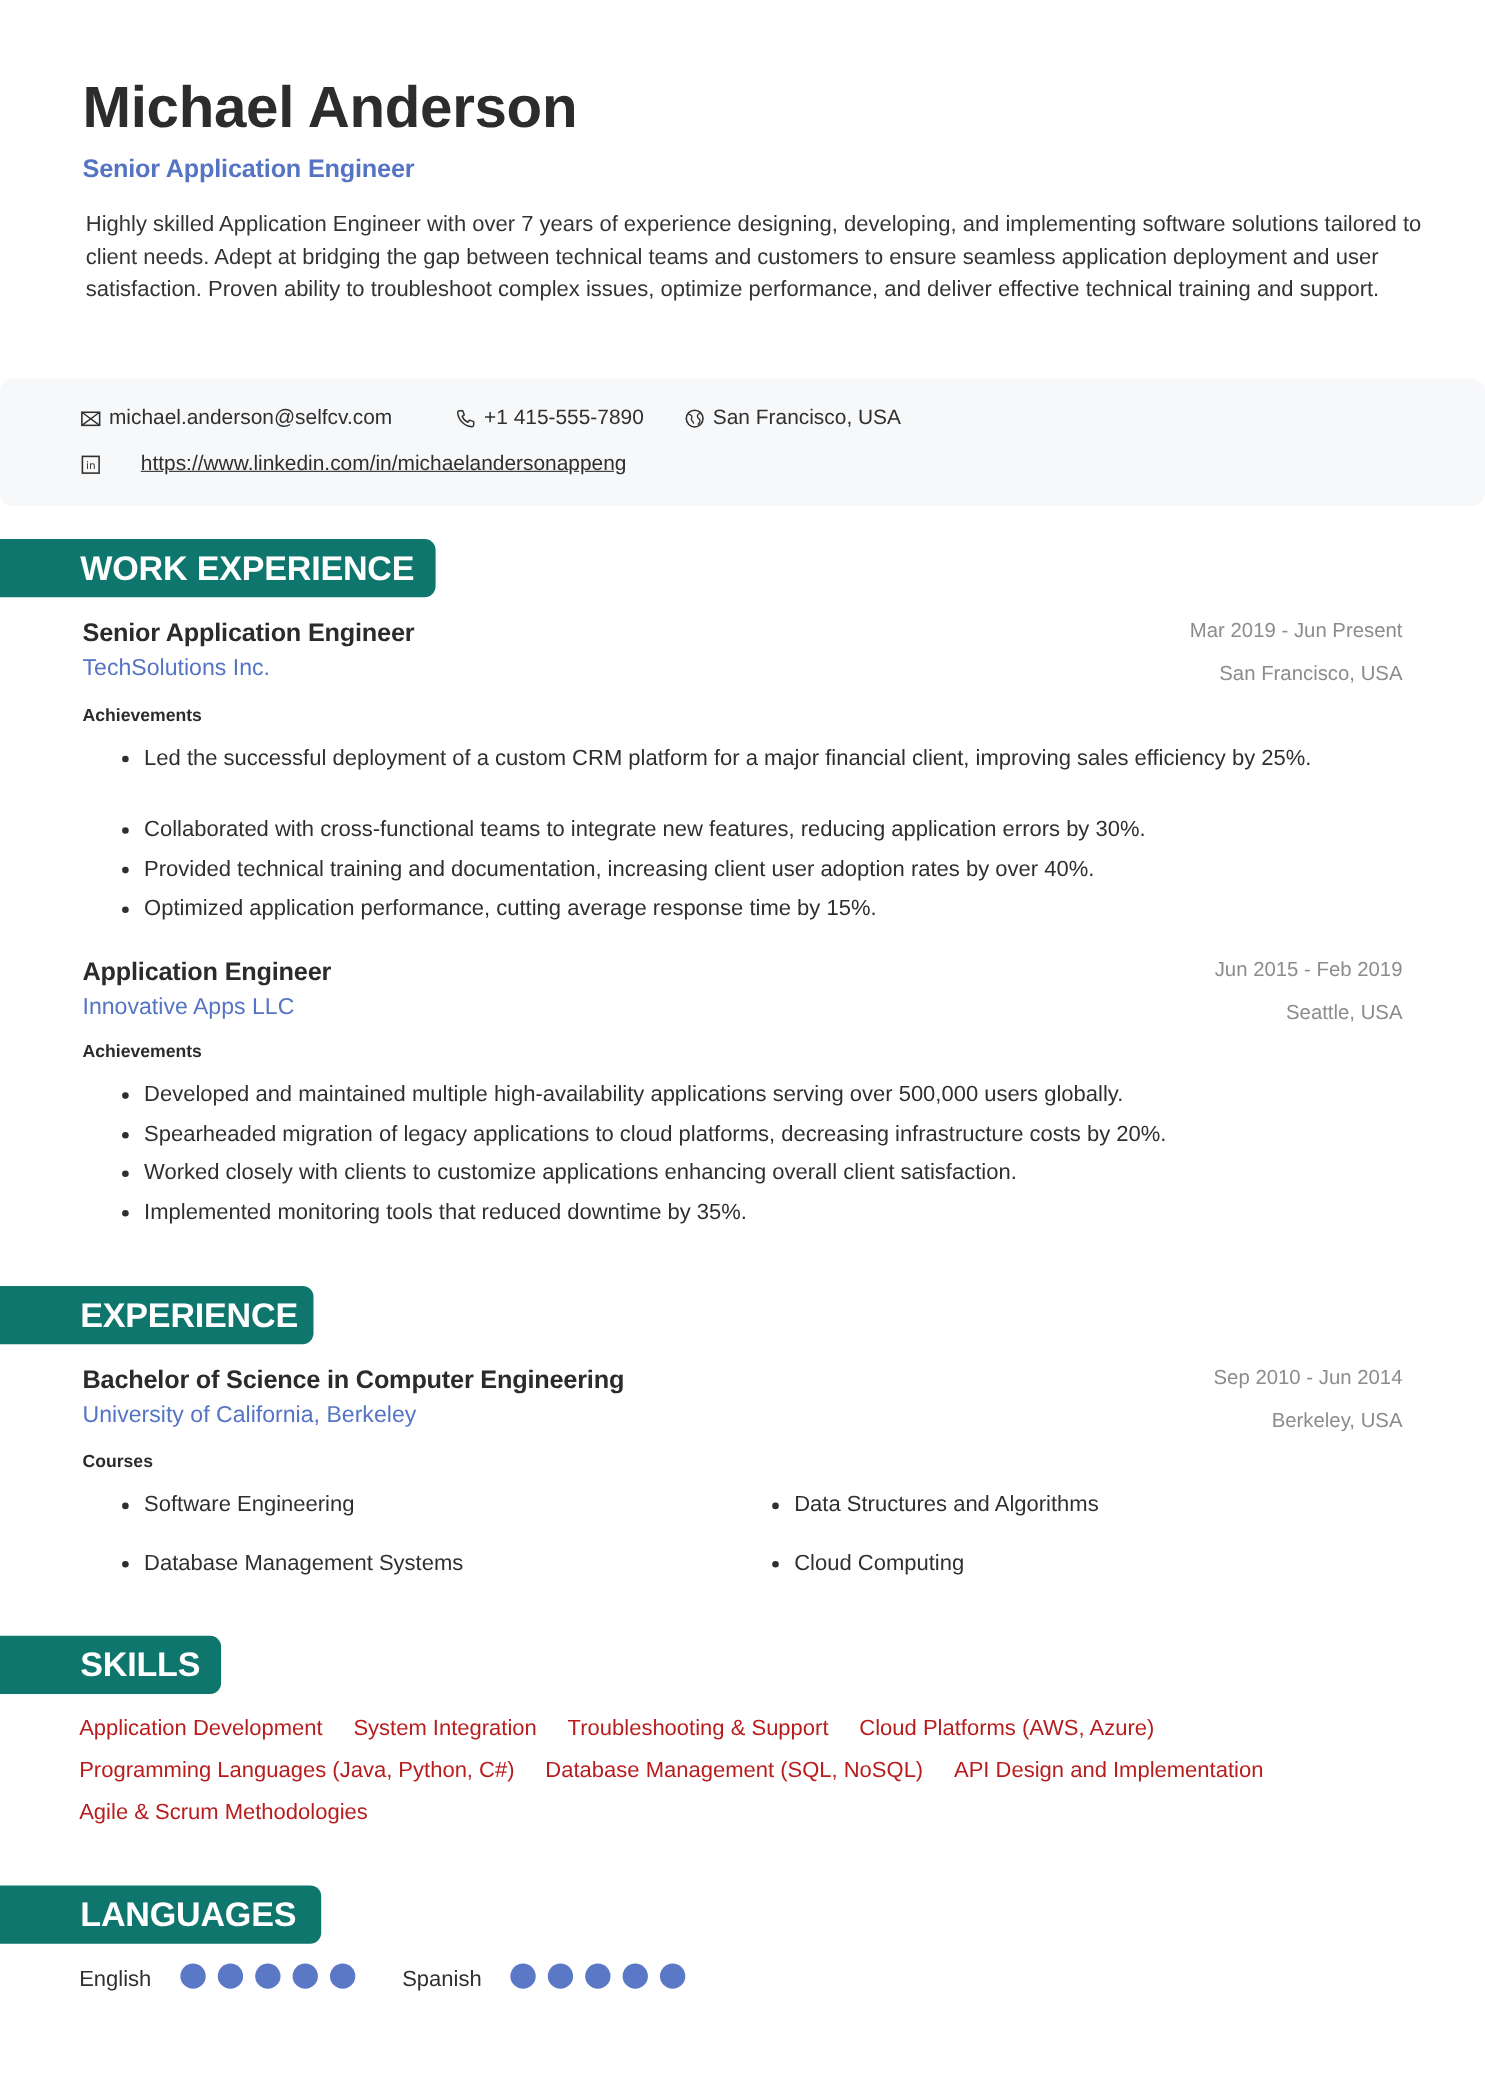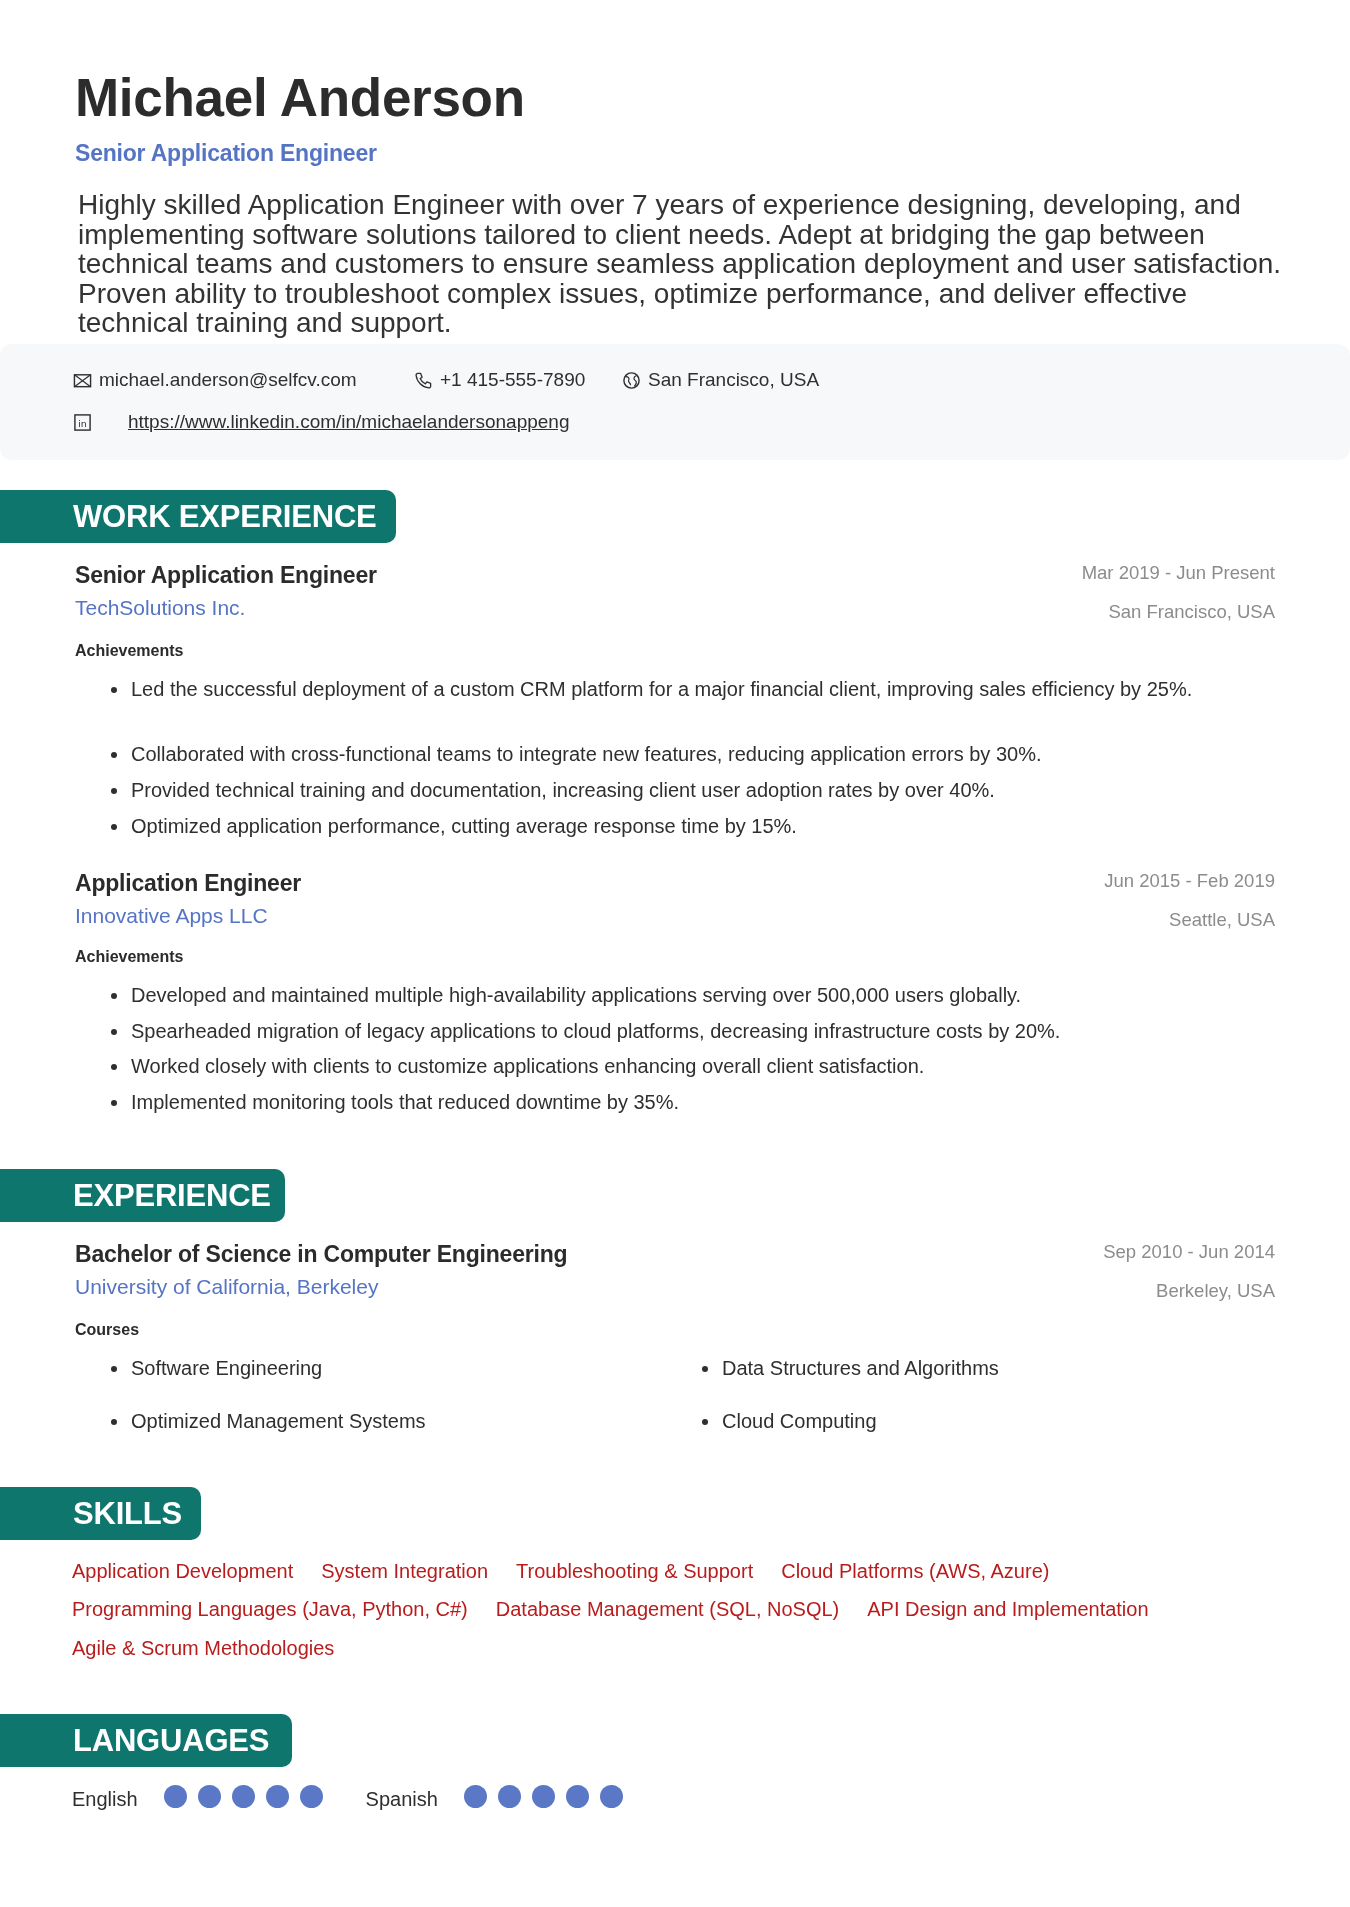--- a/index.html
+++ b/index.html
@@ -1,21 +1,21 @@
 <!DOCTYPE html>
 <html><head>
   <meta charset="utf-8">
   <style>
     * { box-sizing: border-box; margin: 0; padding: 0; }
     html, body { width: 1350px; height: 1907px; background: #ffffff; }
     body { position: relative; font-family: "Liberation Sans", "DejaVu Sans", sans-serif; color: #2b2b2b; overflow: hidden; }
     .abs { position: absolute; }
     .name { left: 75px; top: 66px; font-size: 53px; font-weight: 700; color: #2c2c2c; letter-spacing: -0.3px; line-height: 64px; white-space: nowrap; }
     .role { left: 75px; top: 139px; font-size: 23px; font-weight: 700; color: #5574c4; line-height: 28px; white-space: nowrap; letter-spacing: -0.2px; }
-    .summary { left: 78px; top: 190px; width: 1220px; font-size: 28px; line-height: 29.6px; color: #333333; }
+    .summary { left: 78px; top: 190px; width: 1220px; font-size: 20px; line-height: 29.6px; color: #333333; }
     .contact-box { left: 0; top: 344px; width: 1350px; height: 116px; background: #f7f8fa; border-radius: 12px; }
     .contact-item { display: flex; align-items: center; font-size: 19px; color: #2f2f2f; white-space: nowrap; height: 26px; }
     .contact-item svg { width: 19px; height: 19px; margin-right: 7px; flex: none; }
     .contact-item .link { text-decoration: underline; }
     .sec-head { left: 0; height: 53px; background: #0f766e; border-radius: 0 10px 10px 0; color: #ffffff; font-weight: 700; font-size: 31px; line-height: 53px; padding-left: 73px; white-space: nowrap; letter-spacing: -0.2px; }
     .job-title { left: 75px; font-size: 23px; font-weight: 700; color: #2b2b2b; line-height: 28px; white-space: nowrap; letter-spacing: -0.2px; }
     .company { left: 75px; font-size: 21px; color: #5574c4; line-height: 26px; white-space: nowrap; }
     .meta { right: 75px; font-size: 18.5px; color: #8c8c8c; line-height: 24px; white-space: nowrap; text-align: right; }
     .sub-label { left: 75px; font-size: 16px; font-weight: 600; color: #2b2b2b; line-height: 24px; white-space: nowrap; }
     .bullet { left: 131px; width: 1150px; font-size: 20px; line-height: 30px; color: #2f2f2f; }
@@ -84,21 +84,21 @@
 <div class="abs bullet" style="top:1087px;">Implemented monitoring tools that reduced downtime by 35%.</div>
 
 <div class="abs sec-head" style="top:1169px; width:285px;">EXPERIENCE</div>
 <div class="abs job-title" style="top:1240px;">Bachelor of Science in Computer Engineering</div>
 <div class="abs company" style="top:1274px;">University of California, Berkeley</div>
 <div class="abs meta" style="top:1240px;">Sep 2010 - Jun 2014</div>
 <div class="abs meta" style="top:1279px;">Berkeley, USA</div>
 <div class="abs sub-label" style="top:1318px;">Courses</div>
 <div class="abs bullet" style="top:1353px; width:520px;">Software Engineering</div>
 <div class="abs bullet" style="top:1353px; left:722px; width:520px;">Data Structures and Algorithms</div>
-<div class="abs bullet" style="top:1406px; width:520px;">Optimized Management Systems</div>
+<div class="abs bullet" style="top:1406px; width:520px;">Database Management Systems</div>
 <div class="abs bullet" style="top:1406px; left:722px; width:520px;">Cloud Computing</div>
 
 <div class="abs sec-head" style="top:1487px; width:201px;">SKILLS</div>
 <div class="abs skill-row" style="top:1557px;">
   <span>Application Development</span>
   <span>System Integration</span>
   <span>Troubleshooting &amp; Support</span>
   <span>Cloud Platforms (AWS, Azure)</span>
 </div>
 <div class="abs skill-row" style="top:1595px;">

